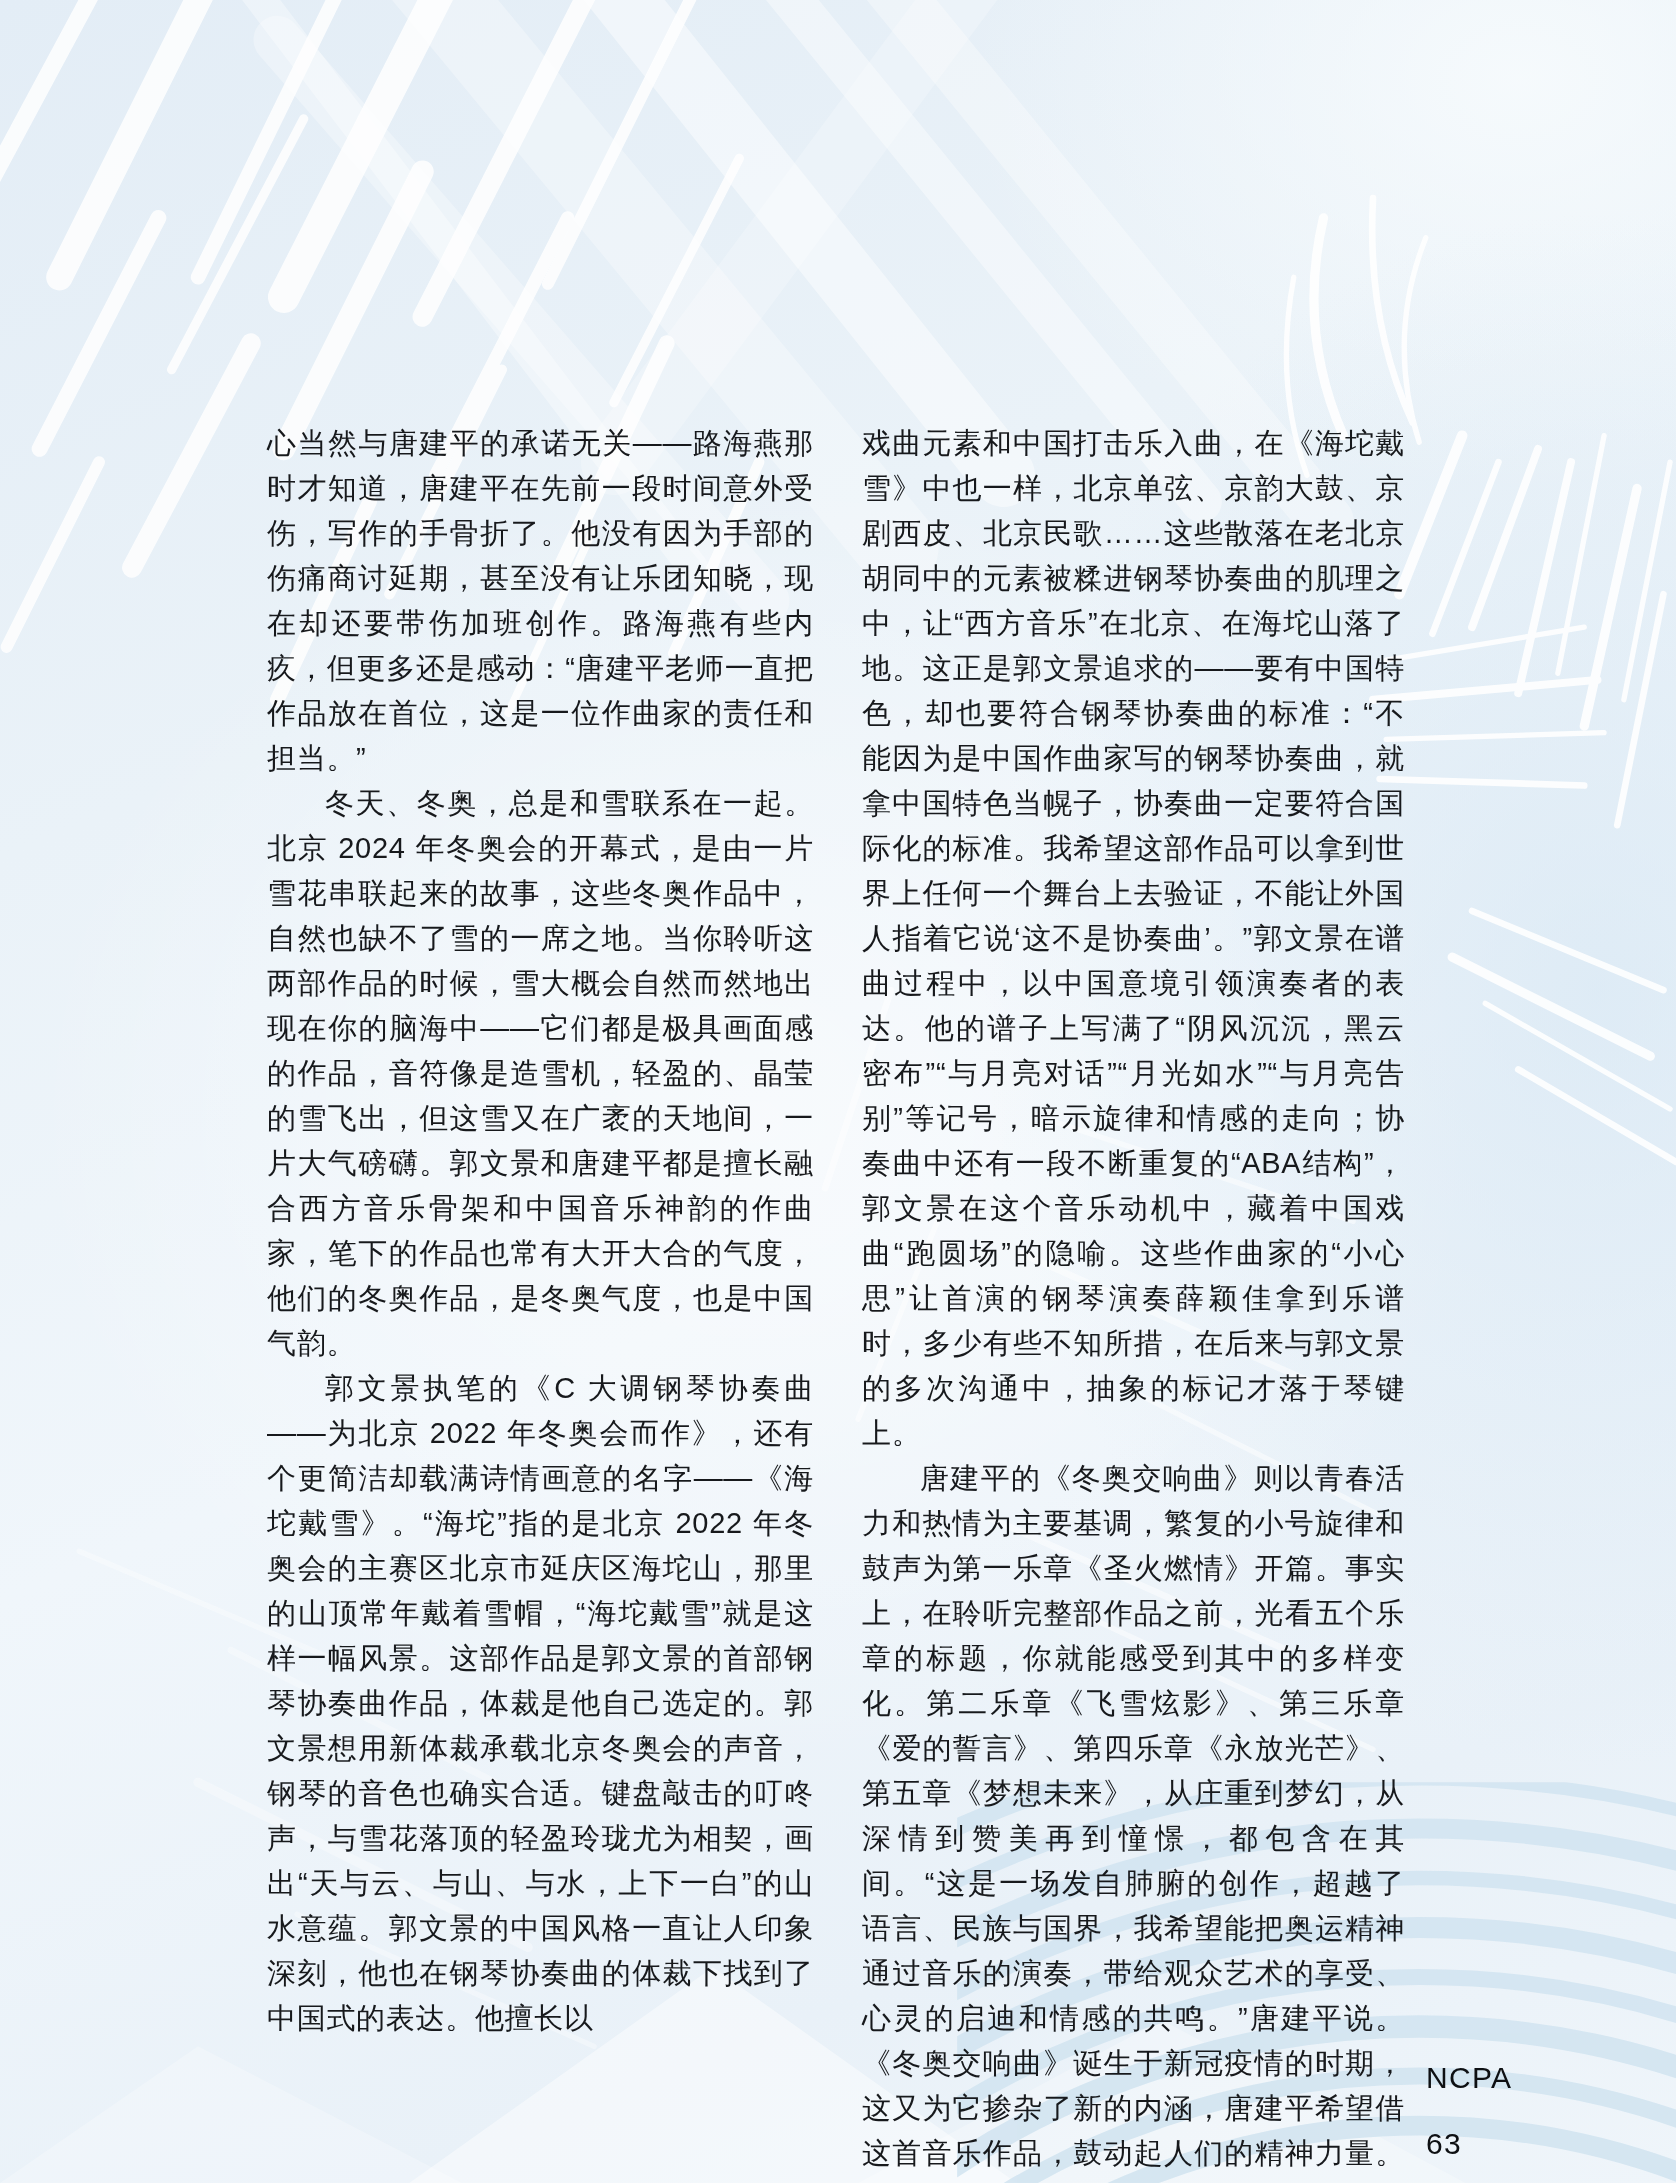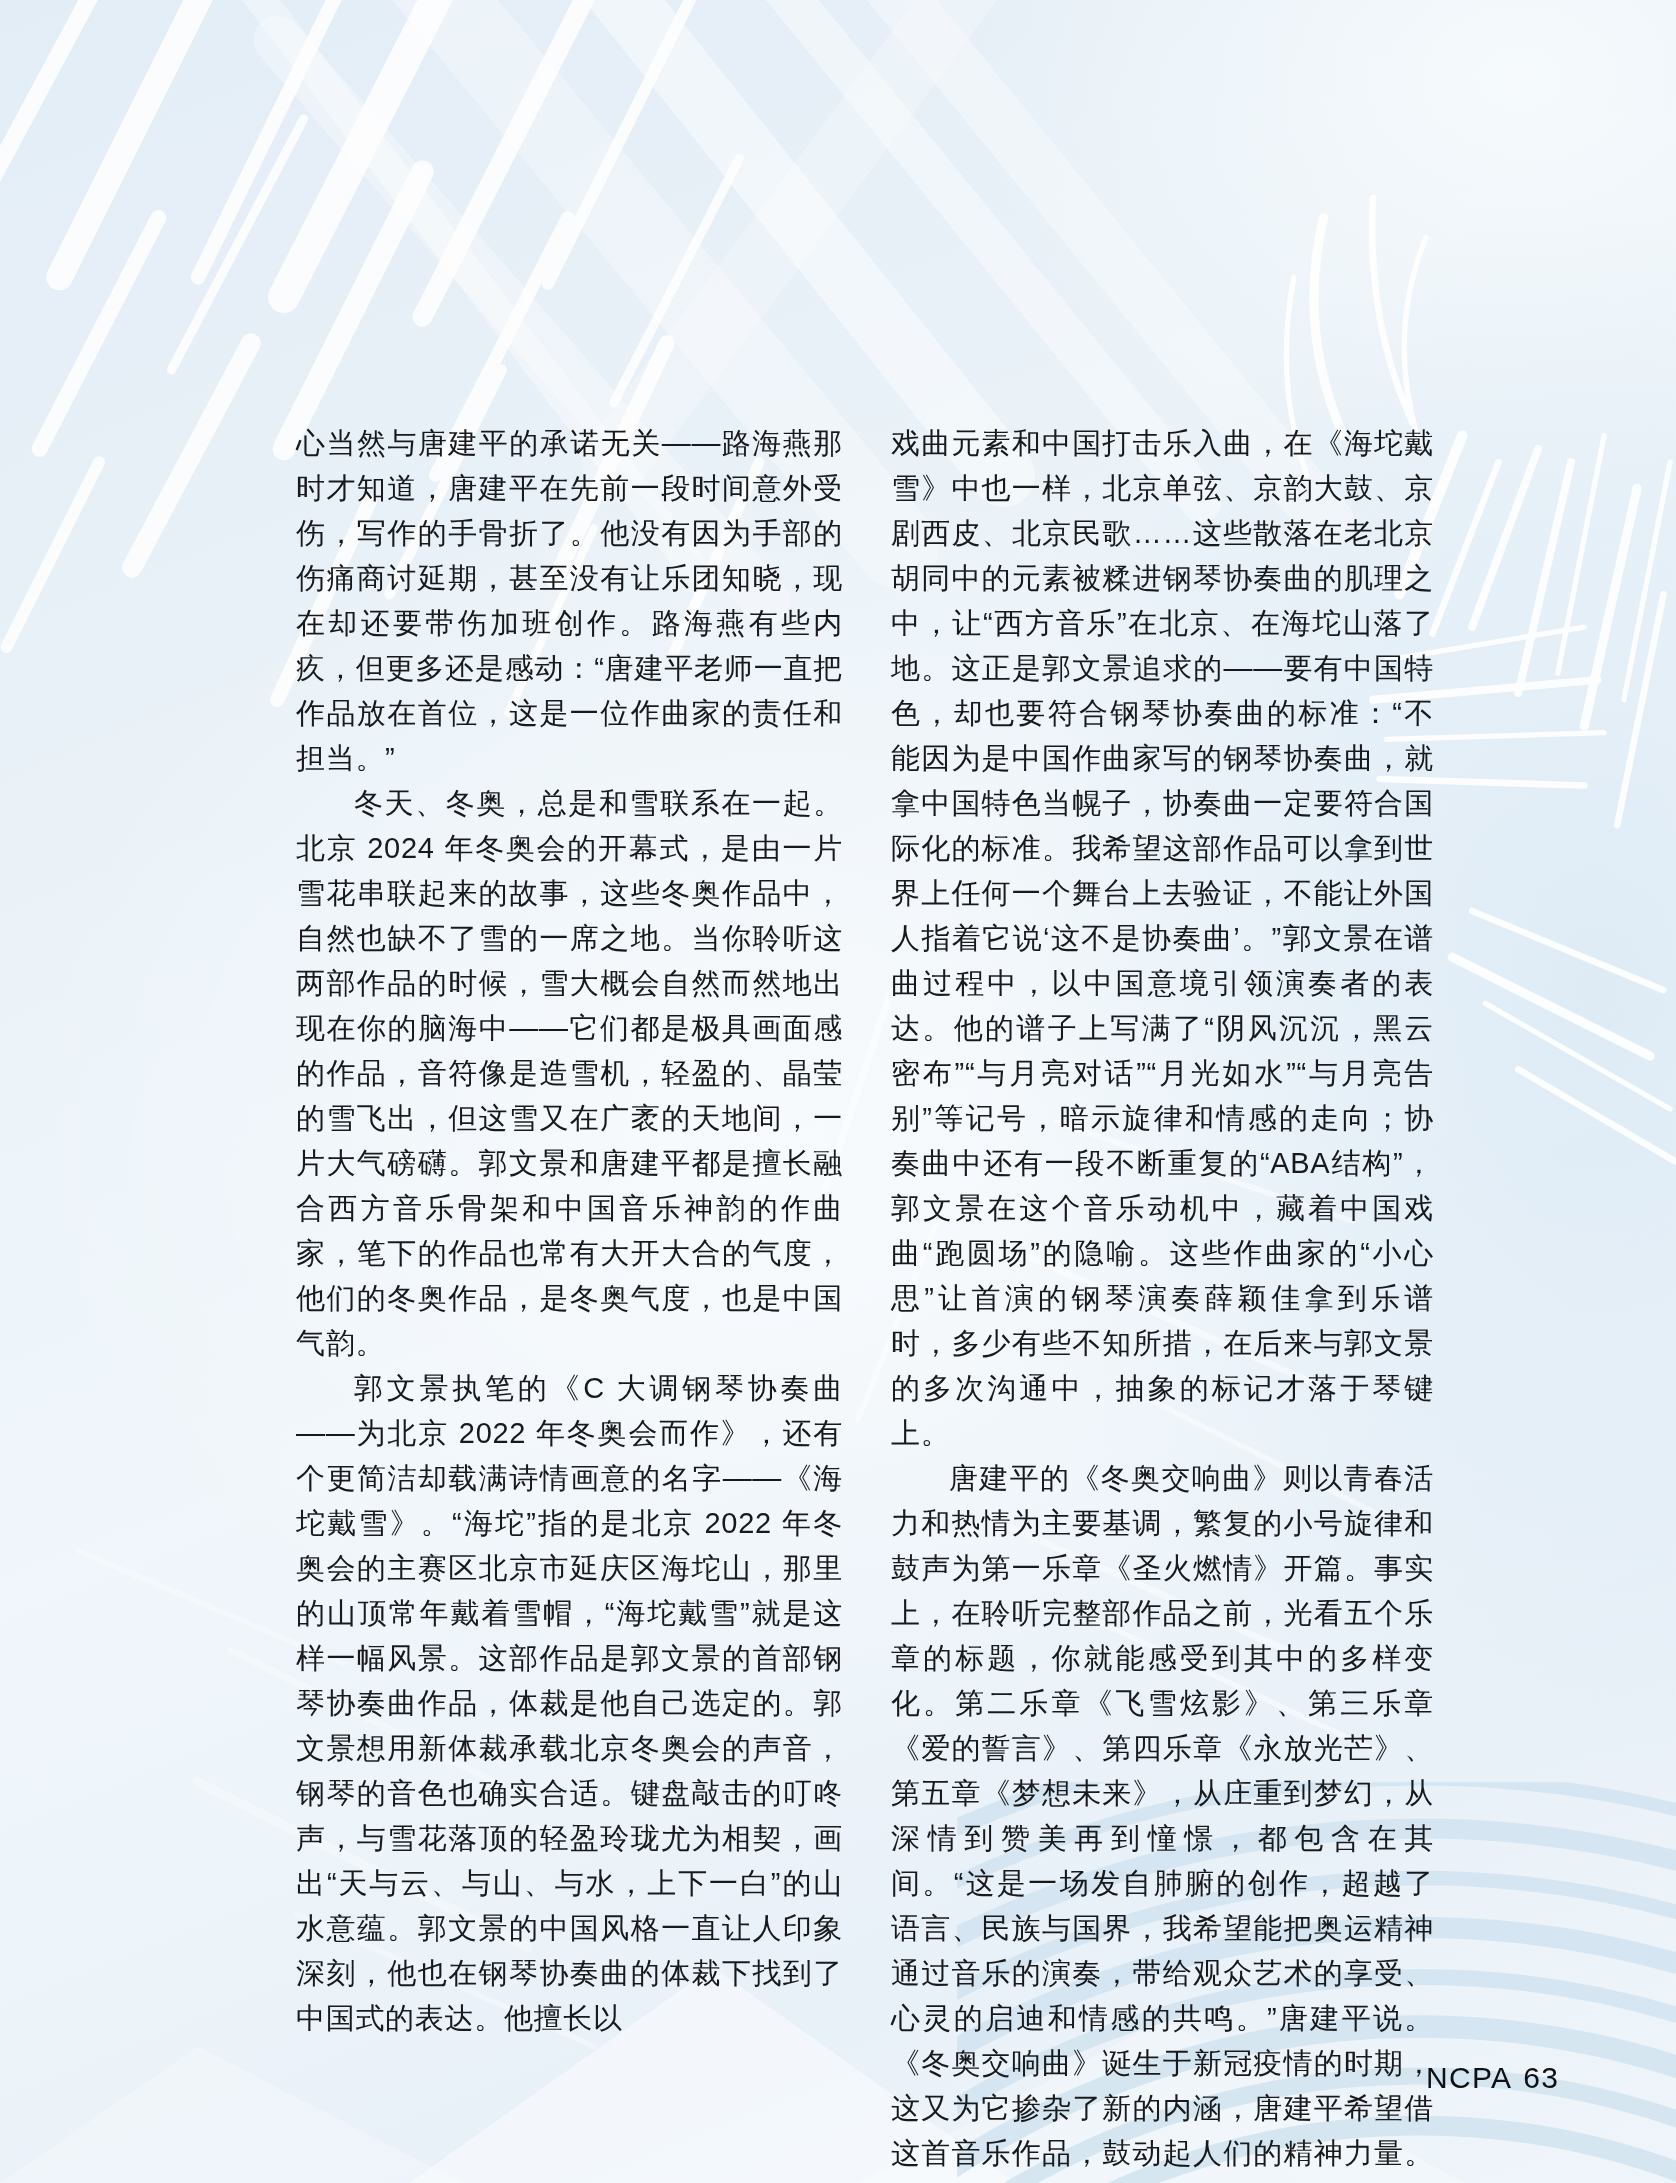--- a/index.html
+++ b/index.html
@@ -11,35 +11,35 @@
     background:
       radial-gradient(990px 1254px at 1598px 990px, rgba(210,228,242,.60), rgba(210,228,242,0) 62%),
       radial-gradient(1122px 990px at 759px 1122px, rgba(255,255,255,.55), rgba(255,255,255,0) 66%),
       radial-gradient(792px 594px at 1518px 79px, rgba(247,251,253,.9), rgba(247,251,253,0) 70%),
       linear-gradient(158deg,#e3edf6 0%,#eaf2f8 30%,#f0f6fb 56%,#e9f1f8 82%,#eff5fa 100%);
   }
   svg.decor{position:absolute;left:0;top:0;width:1676px;height:2183px;display:block;}
   .column{
     position:absolute;top:421px;width:547px;
     color:#17191c;font-size:29px;line-height:45px;
-    text-align:justify;letter-spacing:0.7px;margin-left:29px;
+    text-align:justify;letter-spacing:0.7px;
   }
   .column p{margin:0;text-align:justify;}
   .column p.indent{text-indent:2em;}
   .column h2{
     margin:46px 0 48px 0;
     font-size:31px;line-height:42px;font-weight:bold;color:#000000;
     letter-spacing:1.3px;text-align:left;
   }
   .col-left{left:267px;}
   .col-right{left:862px;width:543px;}
   .footer{
     position:absolute;left:1426px;top:2061px;
-    display:flex;gap:11px;align-items:baseline;
-    font-size:30px;color:#0e1013;letter-spacing:1.3px;
+    display:flex;gap:32px;align-items:baseline;
+    font-size:30px;color:#0e1013;letter-spacing:1.3px;flex-direction:column;
   }
 </style>
 </head>
 <body>
 
 <div class="page">
 
   <svg class="decor" viewBox="0 0 2539 3307" xmlns="http://www.w3.org/2000/svg" aria-hidden="true">
 
     <g stroke="#ffffff" stroke-linecap="round" fill="none">

